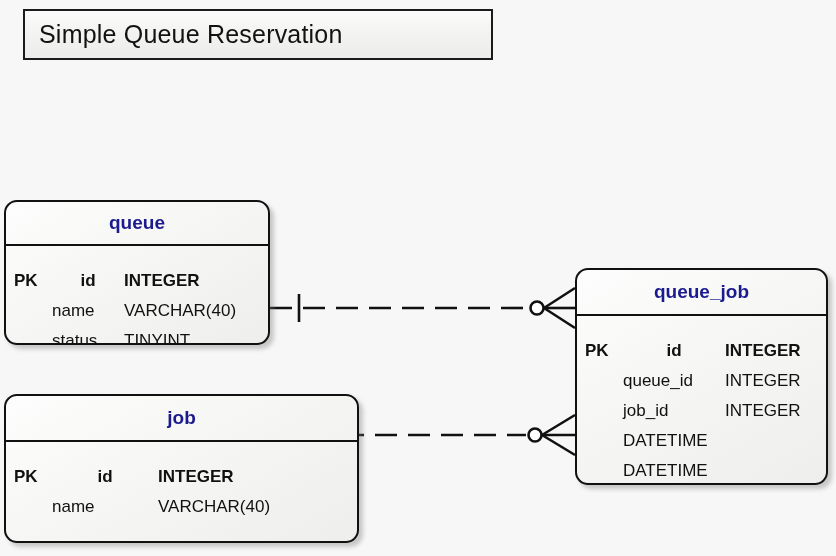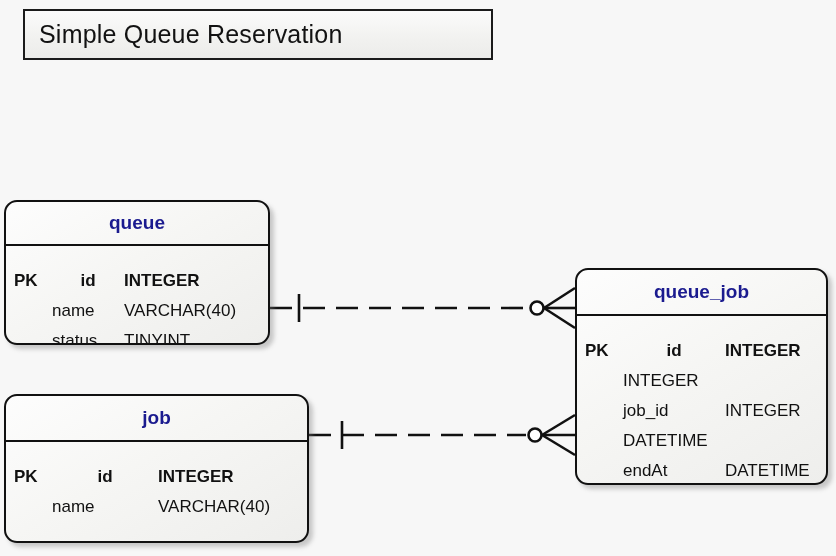--- a/index.html
+++ b/index.html
@@ -80,21 +80,21 @@
   .attr-row.pk .attr-name,
   .attr-row.pk .attr-type { font-weight: bold; text-align: center; }
 
   
   #entity-queue { left: 4px; top: 200px; width: 266px; height: 145px; }
   #entity-queue .entity-header { height: 42px; }
   #entity-queue .attr-key  { width: 38px; padding-left: 8px; }
   #entity-queue .attr-name { width: 72px; }
 
   
-  #entity-job { left: 4px; top: 394px; width: 305px; height: 149px; }
+  #entity-job { left: 4px; top: 394px; width: 355px; height: 149px; }
   #entity-job .entity-header { height: 44px; }
   #entity-job .attr-key  { width: 38px; padding-left: 8px; }
   #entity-job .attr-name { width: 106px; }
 
   
   #entity-queue-job { left: 575px; top: 268px; width: 253px; height: 217px; }
   #entity-queue-job .entity-header { height: 44px; }
   #entity-queue-job .attr-key  { width: 38px; padding-left: 8px; }
   #entity-queue-job .attr-name { width: 102px; }
 
@@ -184,32 +184,32 @@
   <div class="entity" id="entity-queue-job">
     <div class="entity-header">queue_job</div>
     <div class="entity-body">
       <div class="attr-row pk">
         <span class="attr-key">PK</span>
         <span class="attr-name">id</span>
         <span class="attr-type">INTEGER</span>
       </div>
       <div class="attr-row">
         <span class="attr-key"></span>
+        <span class="attr-name">queue_id</span>
         <span class="attr-type">INTEGER</span>
       </div>
       <div class="attr-row">
         <span class="attr-key"></span>
         <span class="attr-name">job_id</span>
         <span class="attr-type">INTEGER</span>
       </div>
       <div class="attr-row">
         <span class="attr-key"></span>
         <span class="attr-type">DATETIME</span>
       </div>
       <div class="attr-row">
         <span class="attr-key"></span>
-        <span class="attr-name">endAt</span>
         <span class="attr-type">DATETIME</span>
       </div>
     </div>
   </div>
 
 </div>
 
 </body></html>

